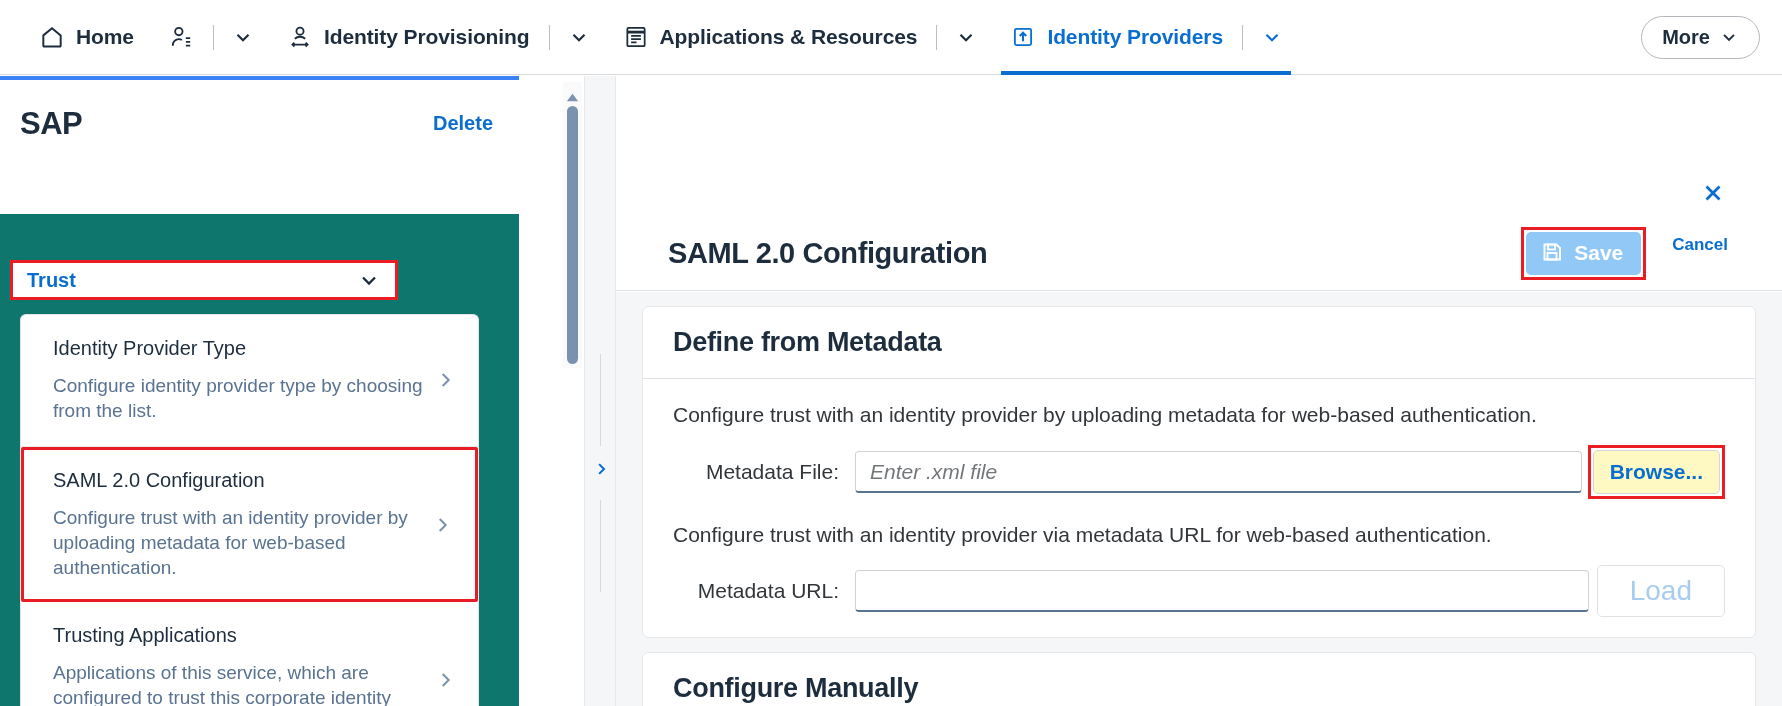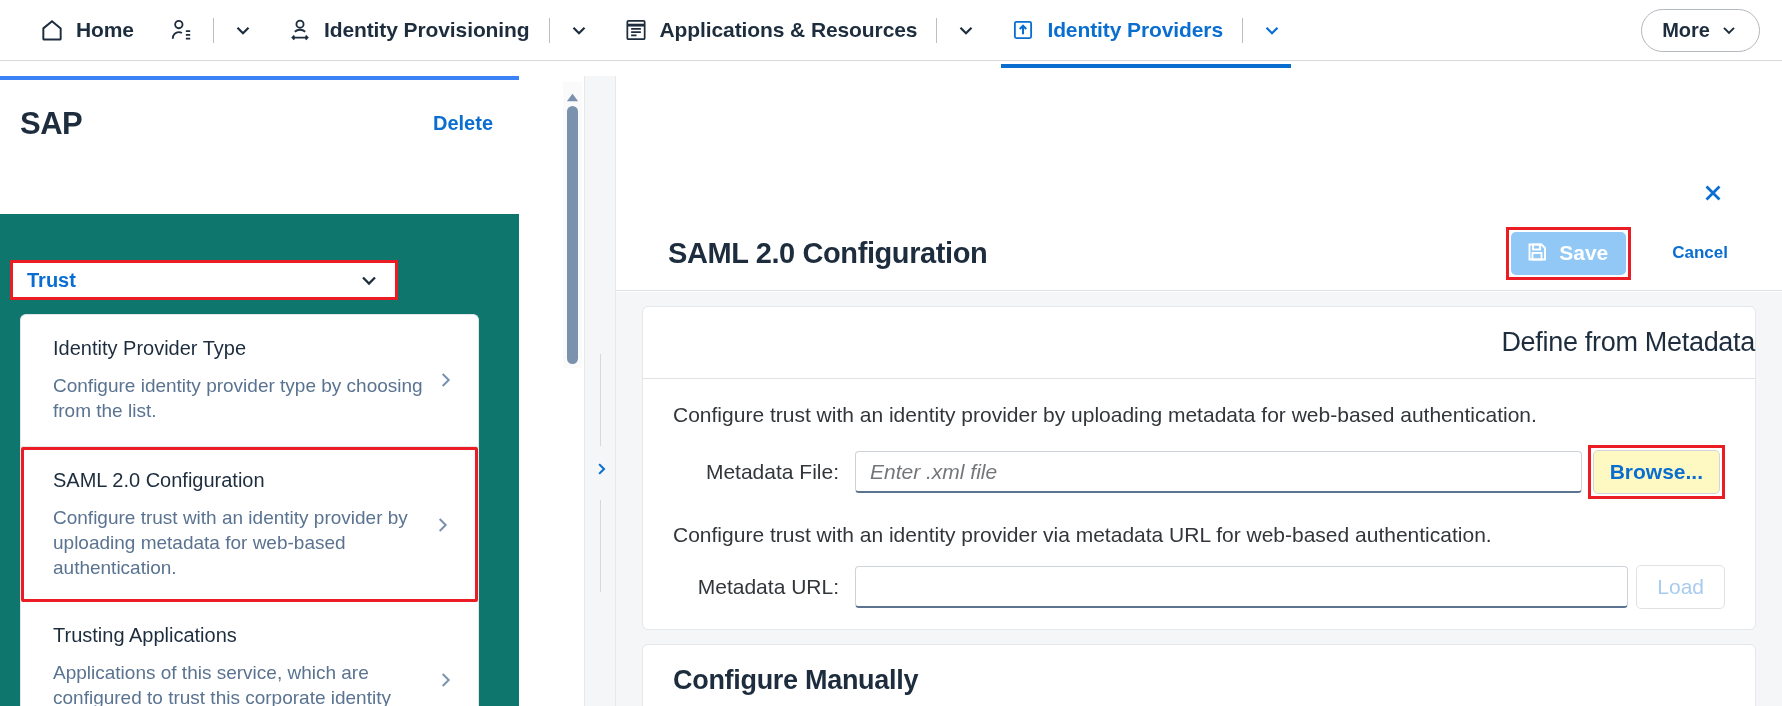--- a/index.html
+++ b/index.html
@@ -12,21 +12,21 @@
     overflow: hidden;
     position: relative;
     color: #32363a;
   }
 
   
   .topnav {
     position: absolute;
     top: 0; left: 0;
     width: 1782px;
-    height: 61px;
+    height: 75px;
     background: #ffffff;
     border-bottom: 1px solid #d9d9d9;
     display: flex;
     align-items: center;
     padding: 0 22px;
   }
   .nav-group {
     display: flex;
     align-items: center;
     height: 75px;
@@ -243,22 +243,22 @@
   }
   .rp-title {
     font-size: 29px;
     font-weight: bold;
     color: #1d2d3e;
     letter-spacing: -0.4px;
   }
   .rp-actions {
     margin-left: auto;
     display: flex;
-    align-items: center;
-    gap: 35px;
+    align-items: flex-start;
+    gap: 20px;
   }
   .save-wrap {
     border: 3px solid #ea1c24;
     padding: 2px;
     display: flex;
   }
   .save-btn {
     background: #91c8f6;
     border: none;
     border-radius: 5px;
@@ -291,26 +291,25 @@
     overflow: hidden;
   }
   .card {
     background: #ffffff;
     border: 1px solid #e5e7e9;
     border-radius: 6px;
     padding: 0 0 20px 0;
   }
   .card-title {
     font-size: 27px;
-    font-weight: normal;
+    font-weight: bold;
     color: #1d2d3e;
     padding: 20px 0 20px 30px;
     border-bottom: 1px solid #e0e2e4;
     letter-spacing: -0.3px;
-    text-align: right;
   }
   .card-text {
     font-size: 21px;
     color: #32363a;
     padding: 24px 30px 0 30px;
   }
   .field-row {
     display: flex;
     align-items: center;
     padding: 18px 30px 0 30px;
@@ -353,23 +352,23 @@
     font-size: 21px;
     font-weight: bold;
     color: #0a6ed1;
     cursor: pointer;
     font-family: "Liberation Sans", sans-serif;
   }
   .load-btn {
     border: 1px solid #e0e3e6;
     background: #ffffff;
     border-radius: 5px;
-    padding: 9px 20px;
+    padding: 9px 32px;
     margin-left: 8px;
-    font-size: 21px;
+    font-size: 28px;
     color: #a8cbf0;
     cursor: default;
     font-family: "Liberation Sans", sans-serif;
   }
   .card2 {
     background: #ffffff;
     border: 1px solid #e5e7e9;
     border-radius: 6px;
     margin-top: 14px;
   }

